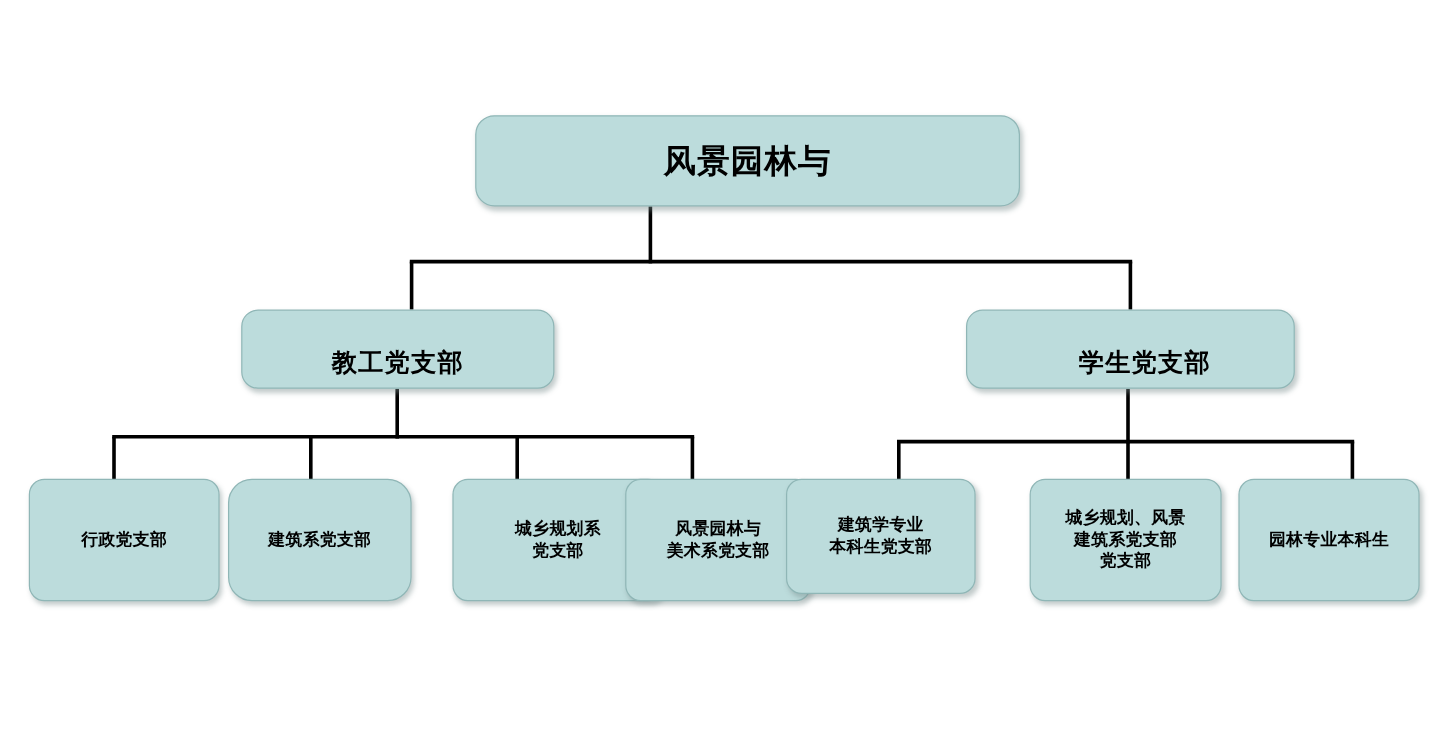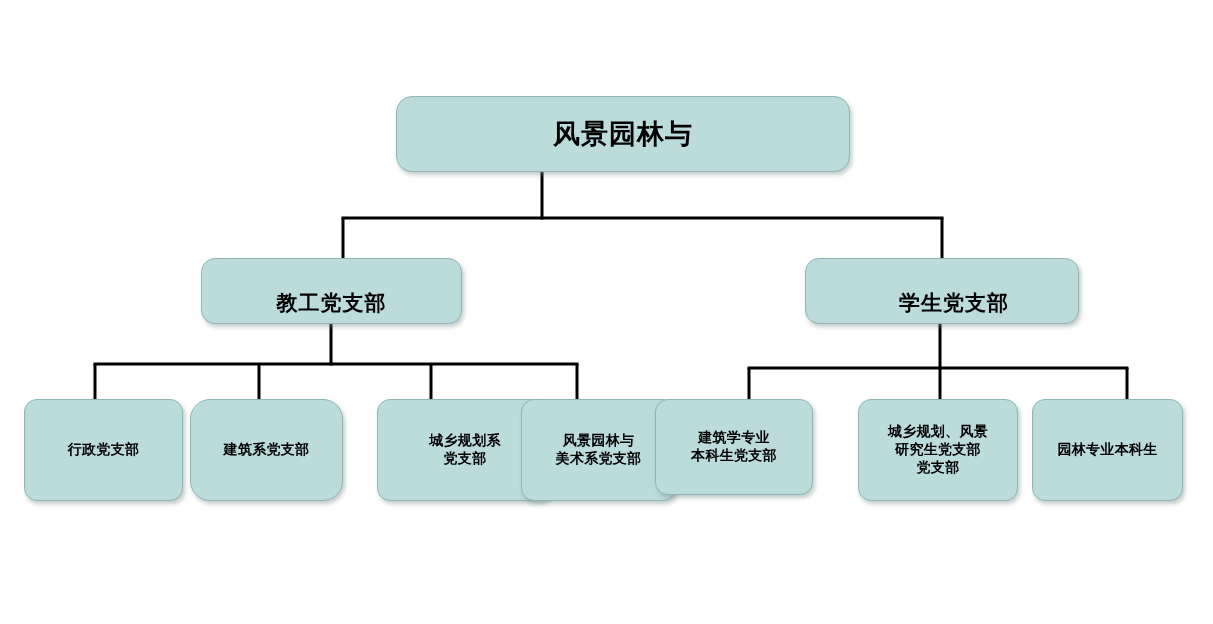--- a/index.html
+++ b/index.html
@@ -126,21 +126,21 @@
 美术系党支部</span>
   </div>
 
   <div class="node leaf" style="left:655px; top:399px; width:158px; height:96px;">
     <span class="label">建筑学专业
 本科生党支部</span>
   </div>
 
   <div class="node leaf" style="left:858px; top:399px; width:160px; height:102px;">
     <span class="label">城乡规划、风景
-研究生党支部
+建筑系党支部
 党支部</span>
   </div>
 
   <div class="node leaf" style="left:1032px; top:399px; width:151px; height:102px;">
     <span class="label">园林专业本科生</span>
   </div>
 
 </div>
 
 </body></html>

